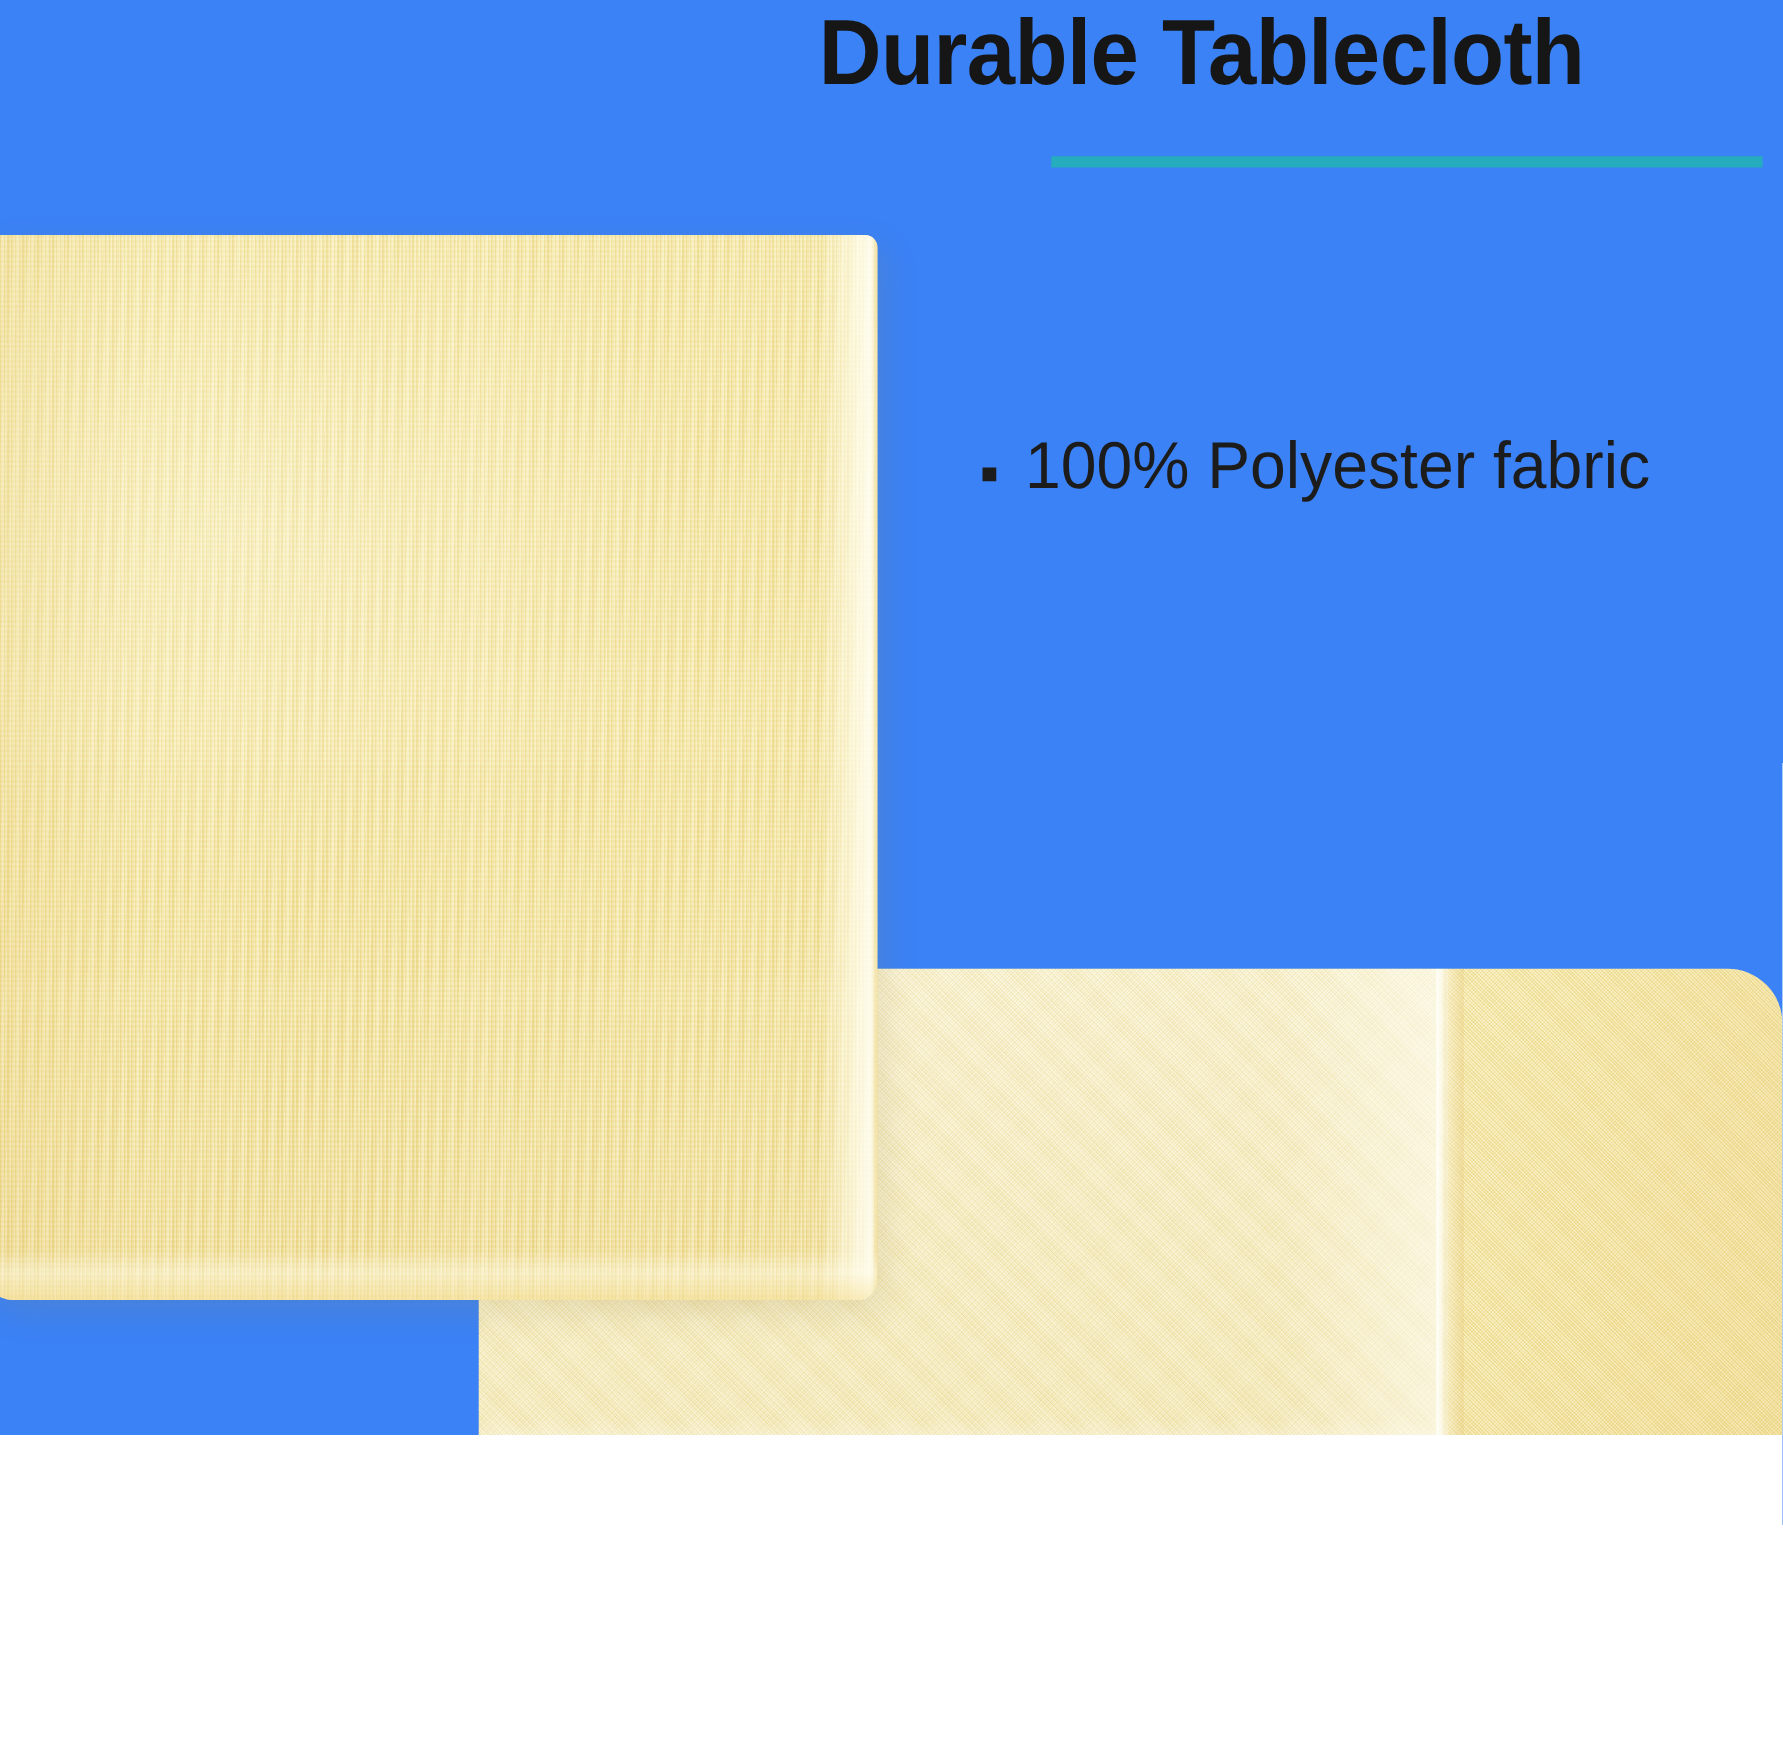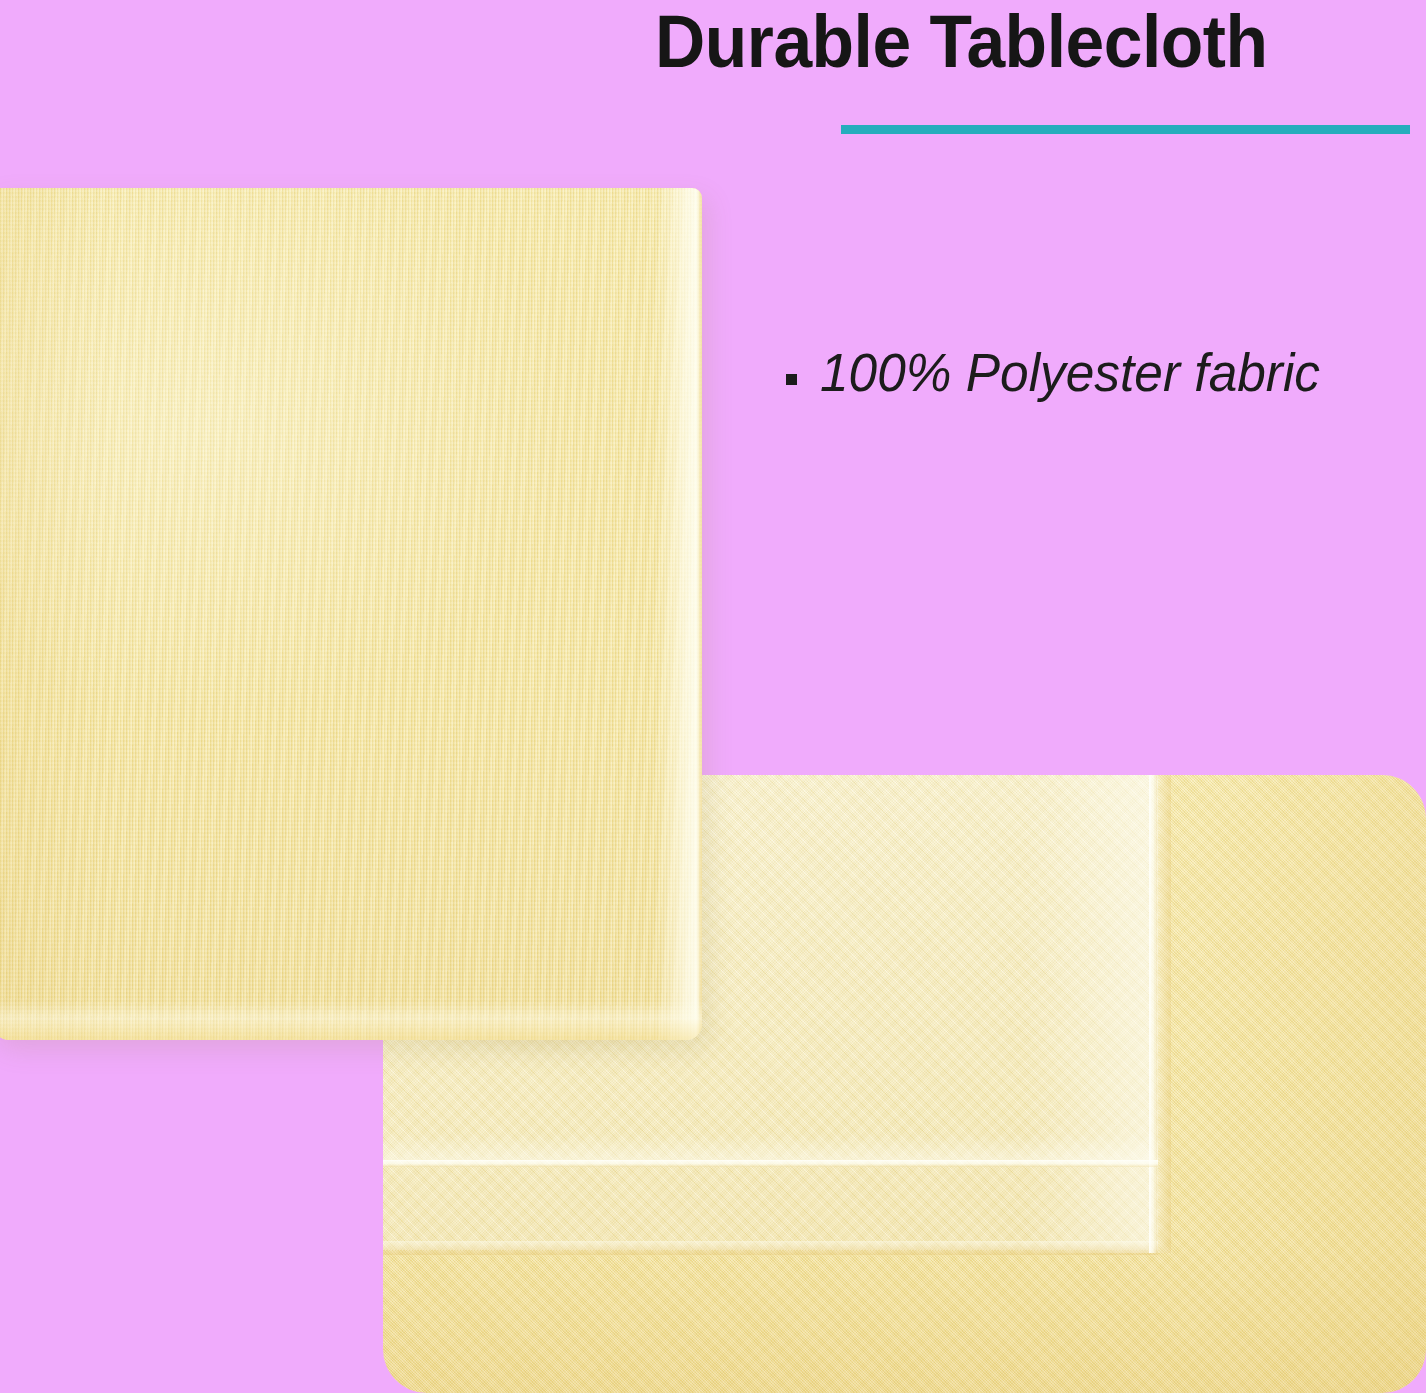--- a/index.html
+++ b/index.html
@@ -7,22 +7,22 @@
     padding: 0;
     background: #ffffff;
   }
   body {
     font-family: "Liberation Sans", sans-serif;
   }
 
   #canvas {
     position: relative;
     width: 1426px;
-    height: 1393px;
-    background: #f0abfc;
+    height: 1148px;
+    background: #3b82f6;
     overflow: hidden;
   }
 
   
   .headline {
     position: absolute;
     left: 655px;
     top: -4px;
     width: 770px;
     height: 92px;
@@ -50,21 +50,20 @@
     height: 9px;
     background: #25adbd;
   }
 
   
   .feature-list {
     position: absolute;
     left: 786px;
     top: 344px;
     width: 620px;
-    font-style: italic;
   }
   .feature-item {
     display: flex;
     align-items: flex-start;
     margin-bottom: 54px;
     white-space: nowrap;
   }
   .feature-bullet {
     width: 11px;
     height: 11px;

